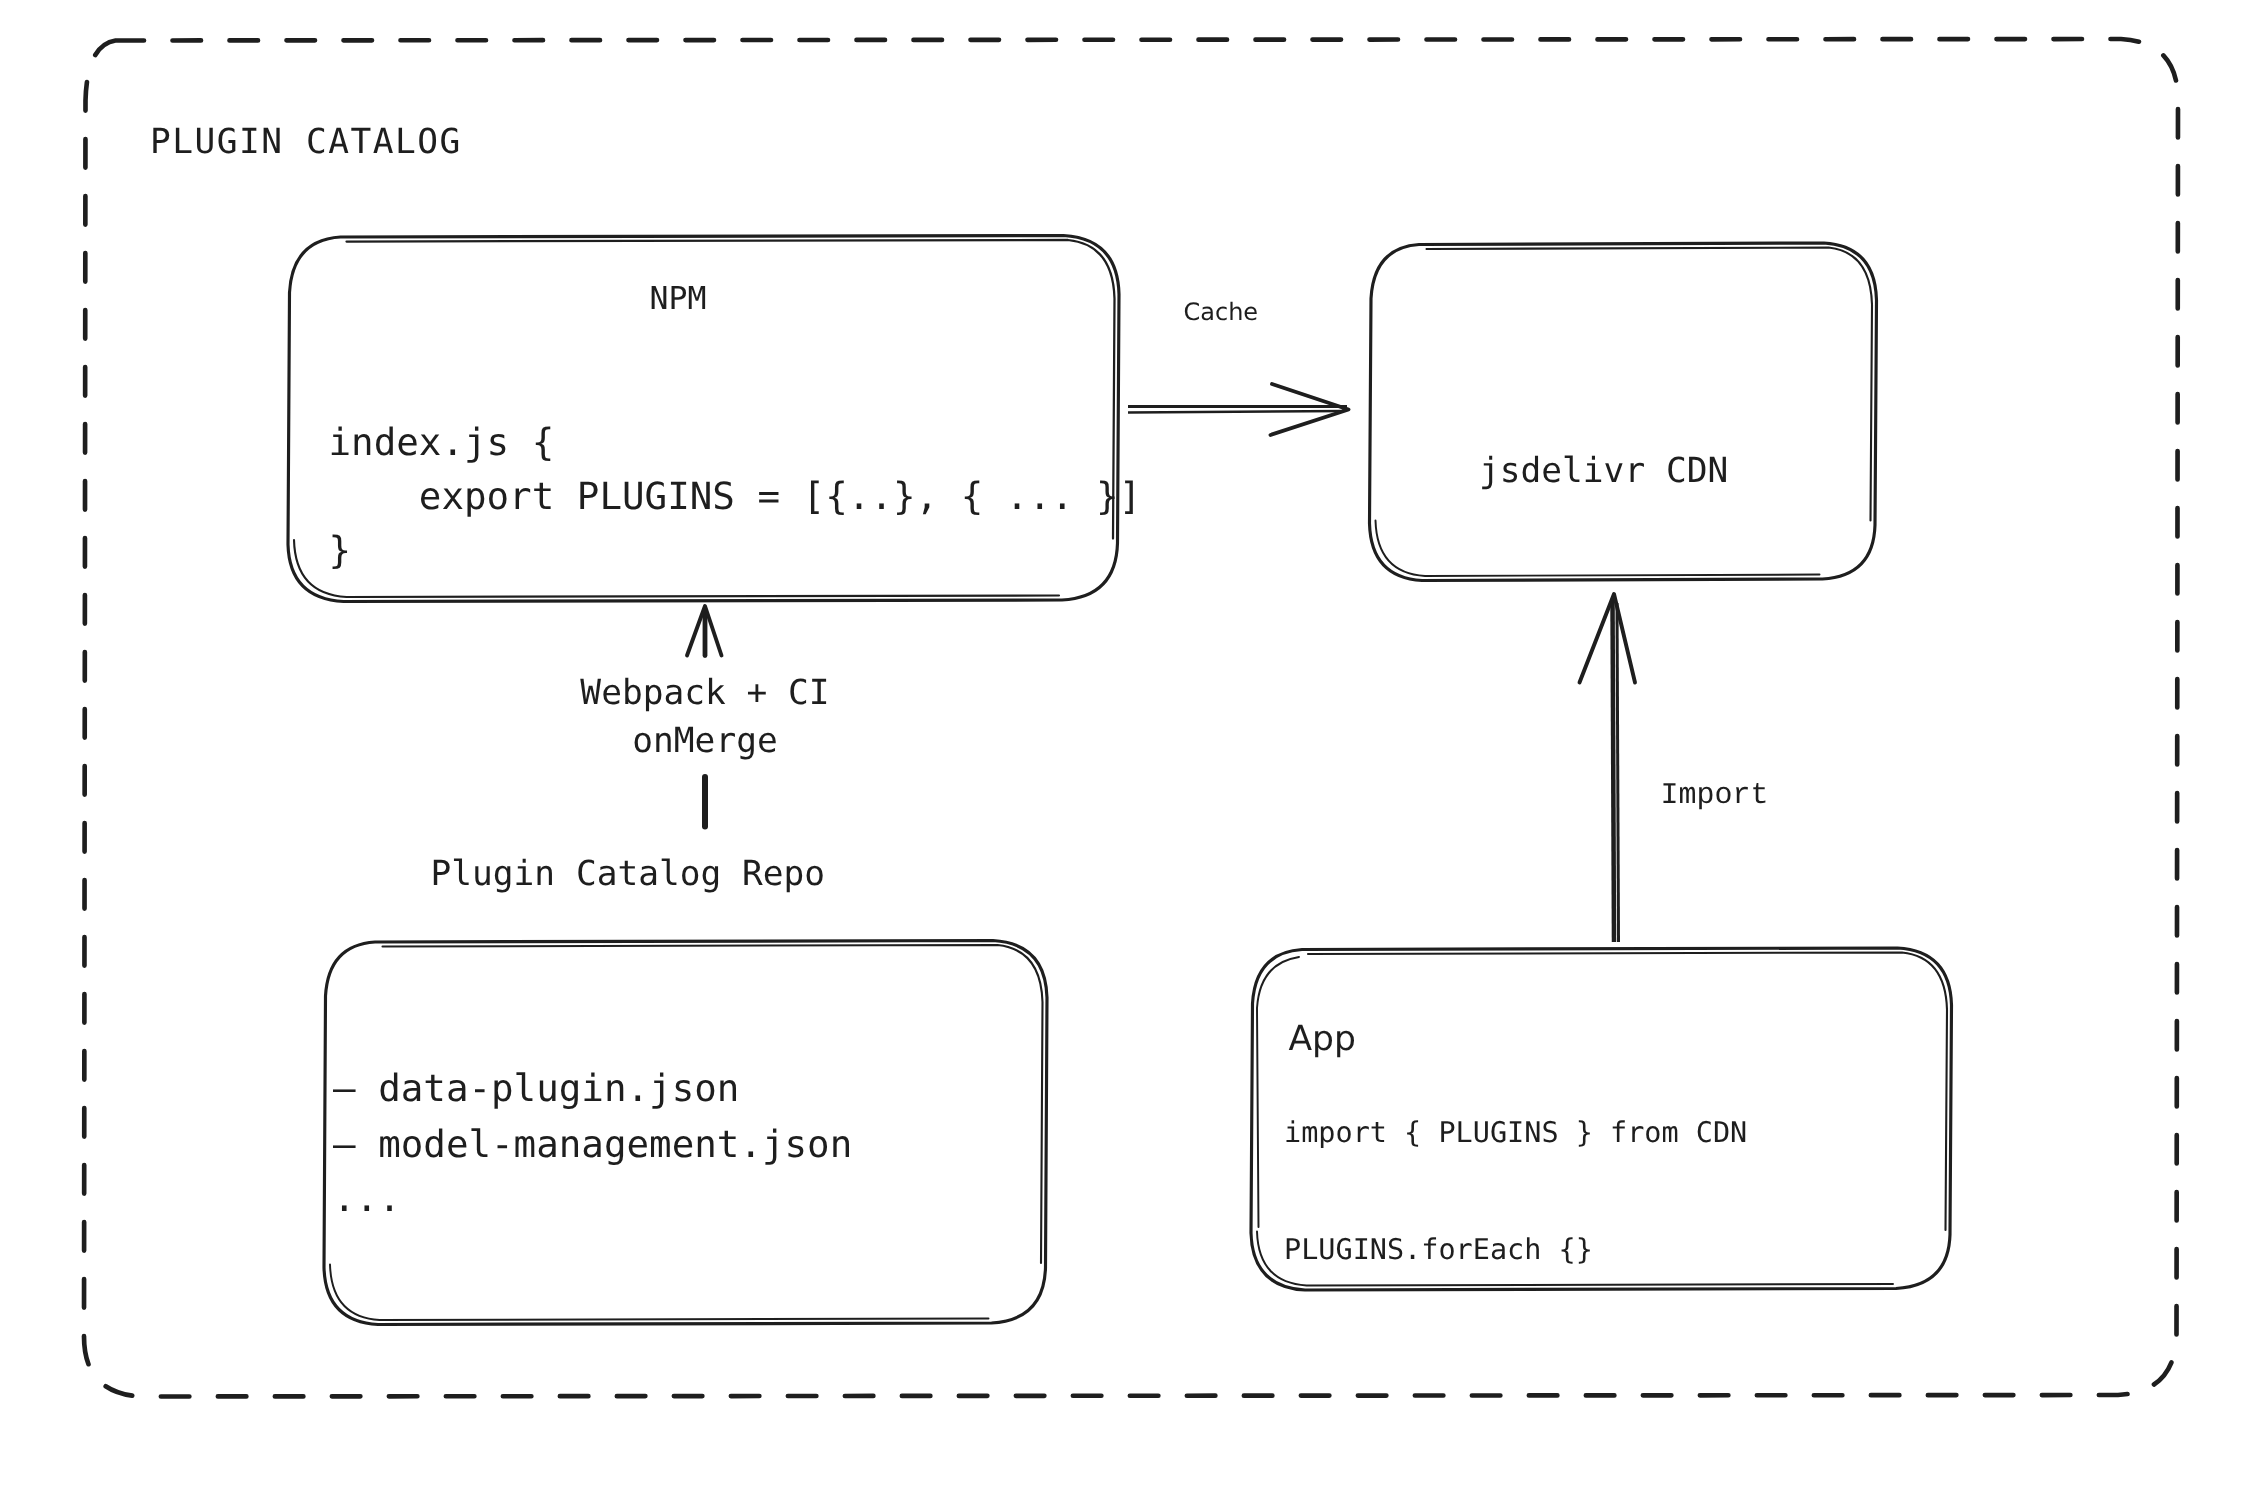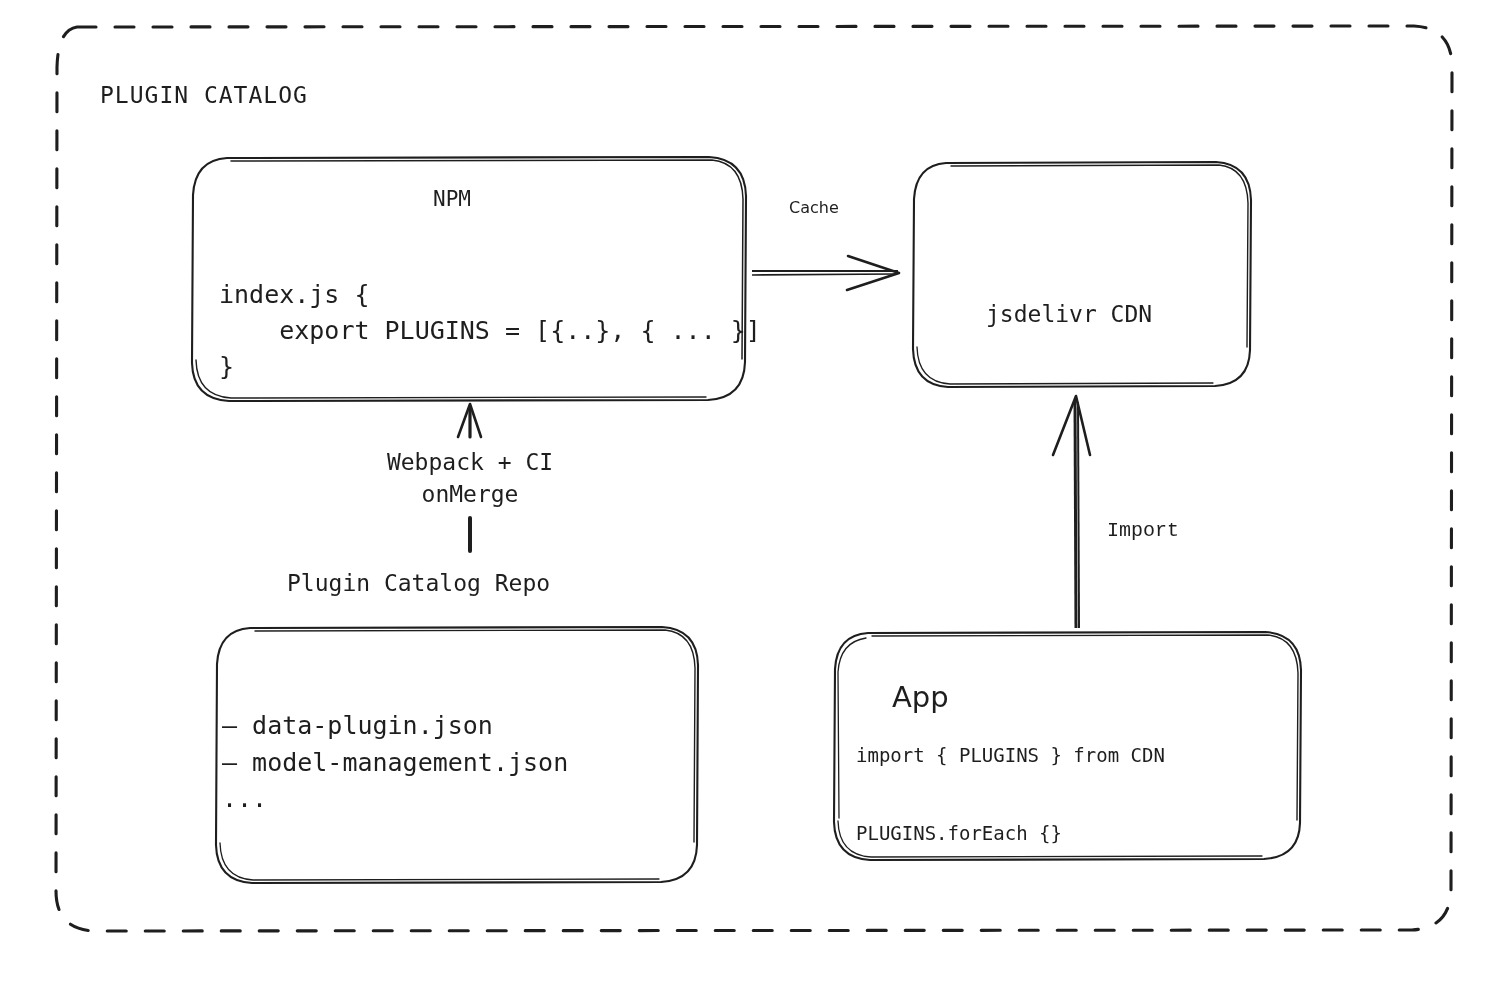--- a/index.html
+++ b/index.html
@@ -47,21 +47,21 @@
 
   
   #frame-title    { left: 100px; top: 80px;  font-size: 23px; letter-spacing: 1.0px; }
   #npm-title      { left: 433px; top: 186px; font-size: 21px; }
   #npm-code       { left: 219px; top: 253px; font-size: 25px; line-height: 1.44; margin-top: 24px; }
   #cdn-title      { left: 986px; top: 265px; font-size: 23px; margin-top: 34px; }
   #cache-label    { left: 789px; top: 197px; font-size: 16px; }
   #merge-label    { left: 373px; top: 447px; font-size: 23px; line-height: 1.38; text-align: center; width: 194px; }
   #repo-title     { left: 287px; top: 568px; font-size: 23px; }
   #repo-list      { left: 222px; top: 708px; font-size: 25px; line-height: 1.46; }
-  #app-title      { left: 892px; top: 678px; font-size: 29px; }
+  #app-title      { left: 859px; top: 678px; font-size: 23px; }
   #app-code       { left: 856px; top: 736px; font-size: 19px; line-height: 2.05; }
   #import-label   { left: 1107px; top: 518px; font-size: 20px; }
 </style>
 </head>
 <body>
 
 <svg id="canvas" viewBox="0 0 1506 1002" xmlns="http://www.w3.org/2000/svg">
 
   <g>
     <path d="M 77,27 L 1414,26 Q 1452,28 1452,67 L 1451,890 Q 1450,928 1412,930

